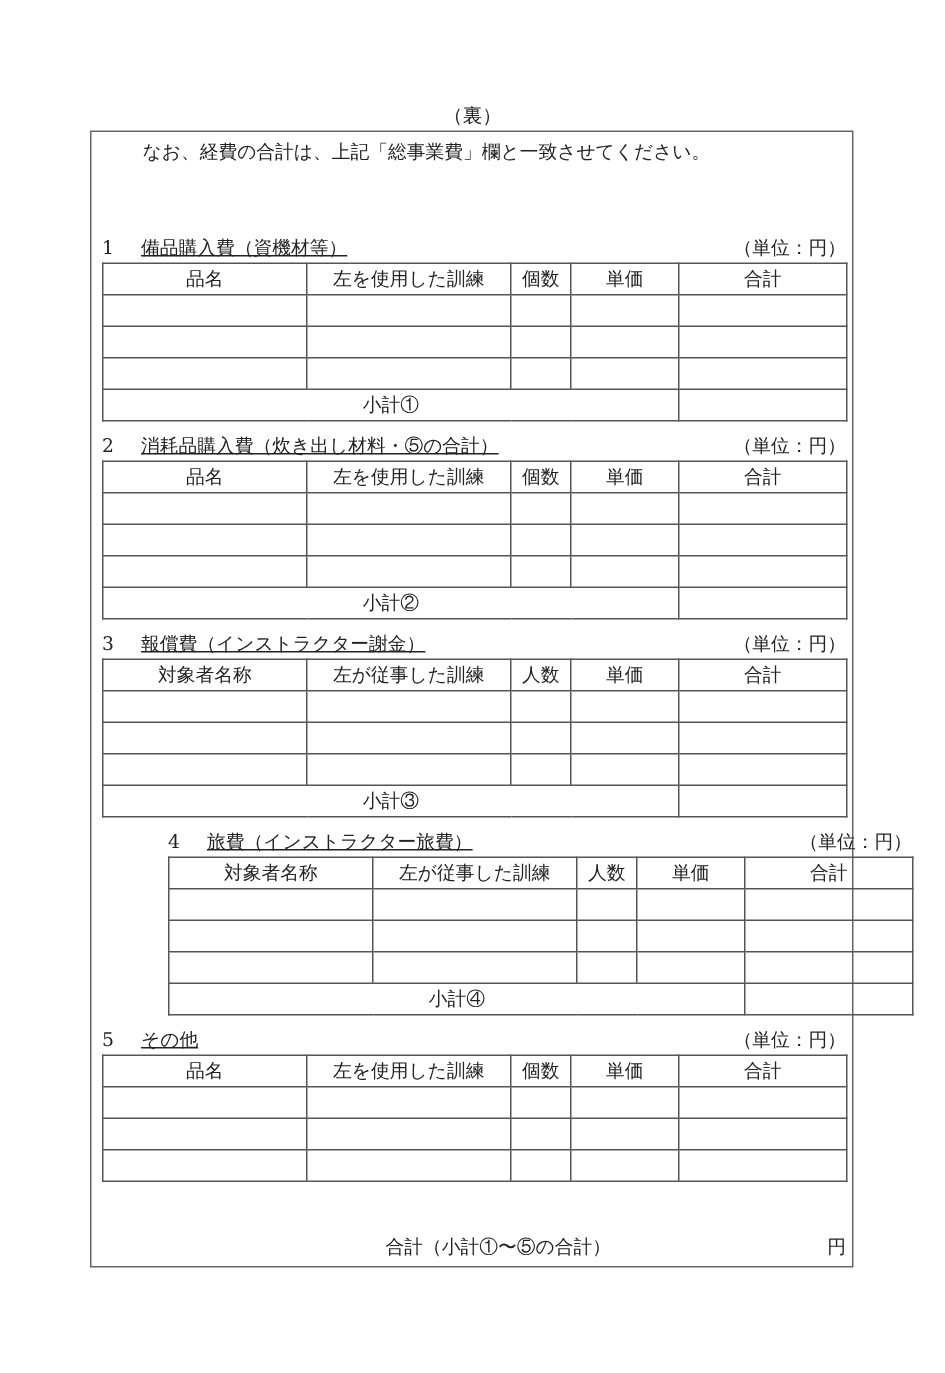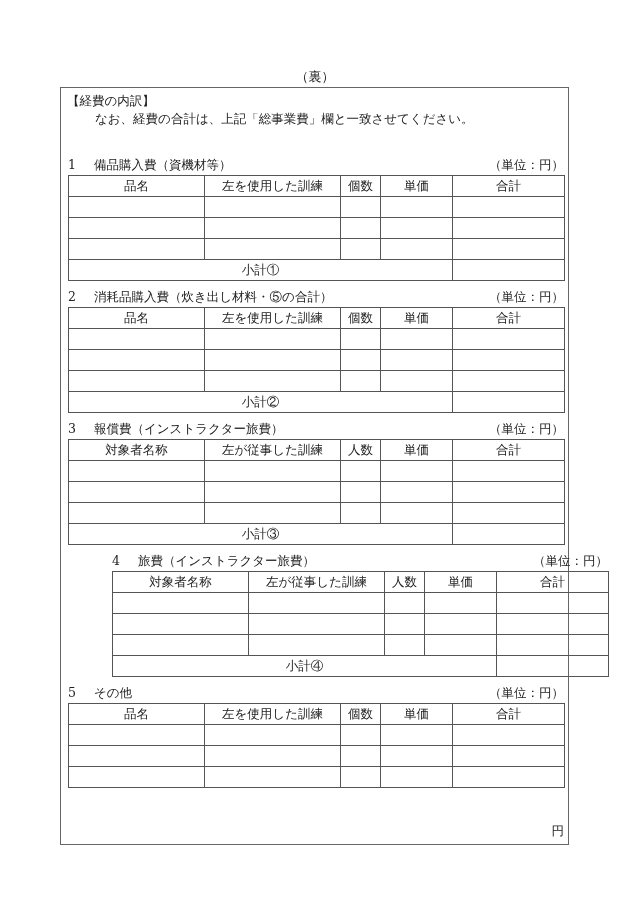--- a/index.html
+++ b/index.html
@@ -13,21 +13,21 @@
     font-size: 13px;
   }
   .frame {
     position: absolute; left: 60px; top: 87px; width: 509px; height: 758px;
     border: 1px solid #666; box-sizing: border-box;
   }
   .intro { position: absolute; left: 6px; top: 4px; line-height: 17.5px; font-size: 12.5px; }
   .intro .l2 { padding-left: 14px; }
   .intro .l3 { padding-left: 28px; text-align: center; }
   .section { position: absolute; left: 7px; width: 496px; }
-  .sec-head { position: relative; height: 20px; line-height: 20px; font-size: 12.5px; }
+  .sec-head { position: relative; height: 20px; line-height: 20px; font-size: 12.5px; text-decoration: underline; }
   .sec-head .num { display: inline-block; width: 26px; }
   .sec-head .unit { position: absolute; right: 0; top: 0; }
   table {
     border-collapse: collapse; width: 496px; table-layout: fixed;
   }
   td, th {
     border: 1px solid #555; height: 21px; padding: 0; font-weight: normal;
     text-align: center; font-size: 12.5px; box-sizing: border-box;
   }
   .total-row {
@@ -36,21 +36,20 @@
   .total-row .label { position: absolute; left: 196px; }
   .total-row .yen { position: absolute; right: 4px; }
 </style>
 </head>
 <body>
 
 <div class="page-label">（裏）</div>
 
 <div class="frame">
   <div class="intro">
-    <div>【経費の内訳】</div>
     <div class="l3">なお、経費の合計は、上記「総事業費」欄と一致させてください。</div>
   </div>
 
   <div id="sections">
       <div class="section" style="top: 67px;">
         <div class="sec-head"><span class="num">1</span><span>備品購入費（資機材等）</span><span class="unit">（単位：円）</span></div>
         <table>
           <colgroup>
             <col style="width:136px">
             <col style="width:136px">
@@ -134,21 +133,21 @@
               <td></td>
             </tr>
             <tr>
               <td colspan="4">小計②</td>
               <td></td>
             </tr>
           </tbody>
         </table>
       </div>
       <div class="section" style="top: 331px;">
-        <div class="sec-head"><span class="num">3</span><span>報償費（インストラクター旅費）</span><span class="unit">（単位：円）</span></div>
+        <div class="sec-head"><span class="num">3</span><span>報償費（インストラクター謝金）</span><span class="unit">（単位：円）</span></div>
         <table>
           <colgroup>
             <col style="width:136px">
             <col style="width:136px">
             <col style="width:40px">
             <col style="width:72px">
             <col style="width:112px">
           </colgroup>
           <tbody>
             <tr>
@@ -270,15 +269,16 @@
               <td></td>
               <td></td>
               <td></td>
             </tr>
           </tbody>
         </table>
       </div>
     </div>
 
   <div class="total-row">
+    <span class="label">合計（小計①〜⑤の合計）</span>
     <span class="yen">円</span>
   </div>
 </div>
 
 </body></html>

